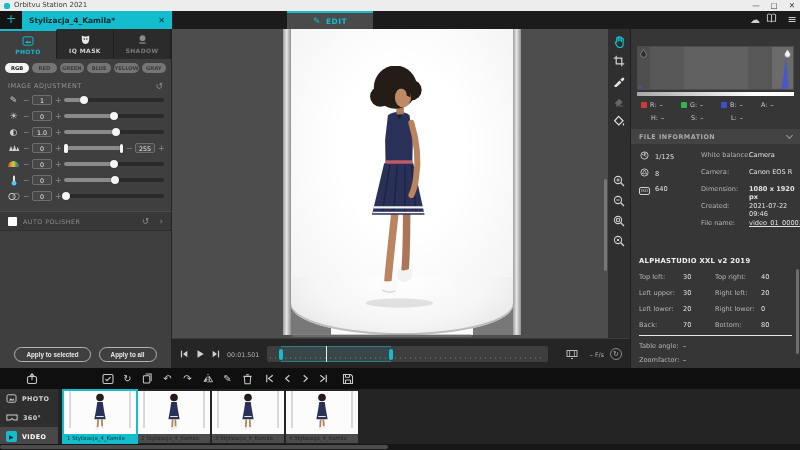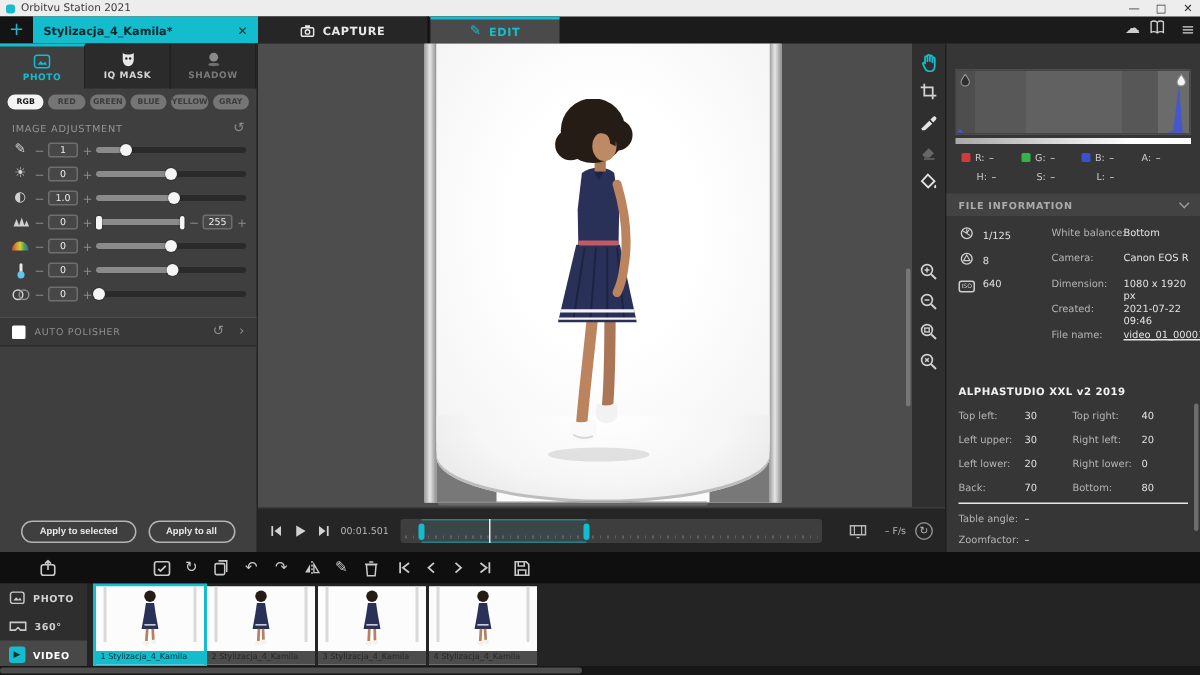--- a/index.html
+++ b/index.html
@@ -148,28 +148,20 @@
   <span class="winbtn" style="left:766px;">□</span>
   <span class="winbtn" style="left:784px;">✕</span>
 </div>
 
 <div class="abs" id="tabrow">
   <div id="addtab">+</div>
   <div id="projtab">
     <span class="pt-label">Stylizacja_4_Kamila*</span>
     <span class="pt-close">✕</span>
   </div>
-  <div class="mtab" id="tab-capture">
-    <svg width="10" height="9" viewBox="0 0 12 11">
-        <rect x="1" y="3" width="10" height="7" rx="1" fill="none" stroke="#e8e8e8" stroke-width="1.2"></rect>
-        <rect x="4" y="1" width="4" height="2.4" fill="#e8e8e8"></rect>
-        <circle cx="6" cy="6.5" r="1.8" fill="none" stroke="#e8e8e8" stroke-width="1.1"></circle>
-      </svg>
-    <span>CAPTURE</span>
-  </div>
   <div class="mtab" id="tab-edit">
     <span style="font-size:9px;">✎</span>
     <span>EDIT</span>
   </div>
   <span class="tr-icon" style="left:748px; top:2px;">☁</span>
   <span class="tr-icon" style="left:766px; top:2px;">
     <svg width="11" height="10" viewBox="0 0 12 11">
         <path d="M6 2 C4.6 1 2.6 1 1.5 1.7 V9.4 C2.6 8.8 4.6 8.8 6 9.8 C7.4 8.8 9.4 8.8 10.5 9.4 V1.7 C9.4 1 7.4 1 6 2 Z M6 2 V9.8" fill="none" stroke="#cfcfcf" stroke-width="1"></path>
       </svg>
   </span>
@@ -542,25 +534,25 @@
           <path d="M5 2.2 L7.4 6.4 H2.6 Z" fill="none" stroke="#cfcfcf" stroke-width=".8"></path>
         </svg>
       </span>
     <span class="fival">8</span>
   </div>
   <div class="firow" style="top:156px; left:8px;">
     <span class="expicon" style="border:1px solid #cfcfcf;border-radius:2px;height:8px;align-items:center;font-size:4px;color:#cfcfcf;justify-content:center;">ISO</span>
     <span class="fival">640</span>
   </div>
   <div class="firow" style="top:122px; left:70px;"><span class="filabel">White balance:</span></div>
-  <div class="firow" style="top:122px; left:118px;"><span class="fival">Bottom</span></div>
+  <div class="firow" style="top:122px; left:118px;"><span class="fival">Camera</span></div>
   <div class="firow" style="top:139px; left:70px;"><span class="filabel">Camera:</span></div>
   <div class="firow" style="top:139px; left:118px;"><span class="fival">Canon EOS R</span></div>
   <div class="firow" style="top:156px; left:70px;"><span class="filabel">Dimension:</span></div>
-  <div class="firow" style="top:156px; left:118px;"><span class="fival">1080 x 1920 px</span></div>
+  <div class="firow" style="top:156px; left:118px;font-weight:bold;"><span class="fival">1080 x 1920 px</span></div>
   <div class="firow" style="top:173px; left:70px;"><span class="filabel">Created:</span></div>
   <div class="firow" style="top:173px; left:118px;"><span class="fival">2021-07-22 09:46</span></div>
   <div class="firow" style="top:190px; left:70px;"><span class="filabel">File name:</span></div>
   <div class="firow" style="top:190px; left:118px; white-space:nowrap;"><span class="fival link">video_01_00001.mkv</span></div>
 
   <div class="devname" style="top:228px;">ALPHASTUDIO XXL v2 2019</div>
   <div class="firow" style="top:244px; left:8px;"><span class="filabel">Top left:</span></div>
   <div class="firow" style="top:244px; left:52px;"><span class="fival">30</span></div>
   <div class="firow" style="top:244px; left:84px;"><span class="filabel">Top right:</span></div>
   <div class="firow" style="top:244px; left:130px;"><span class="fival">40</span></div>

